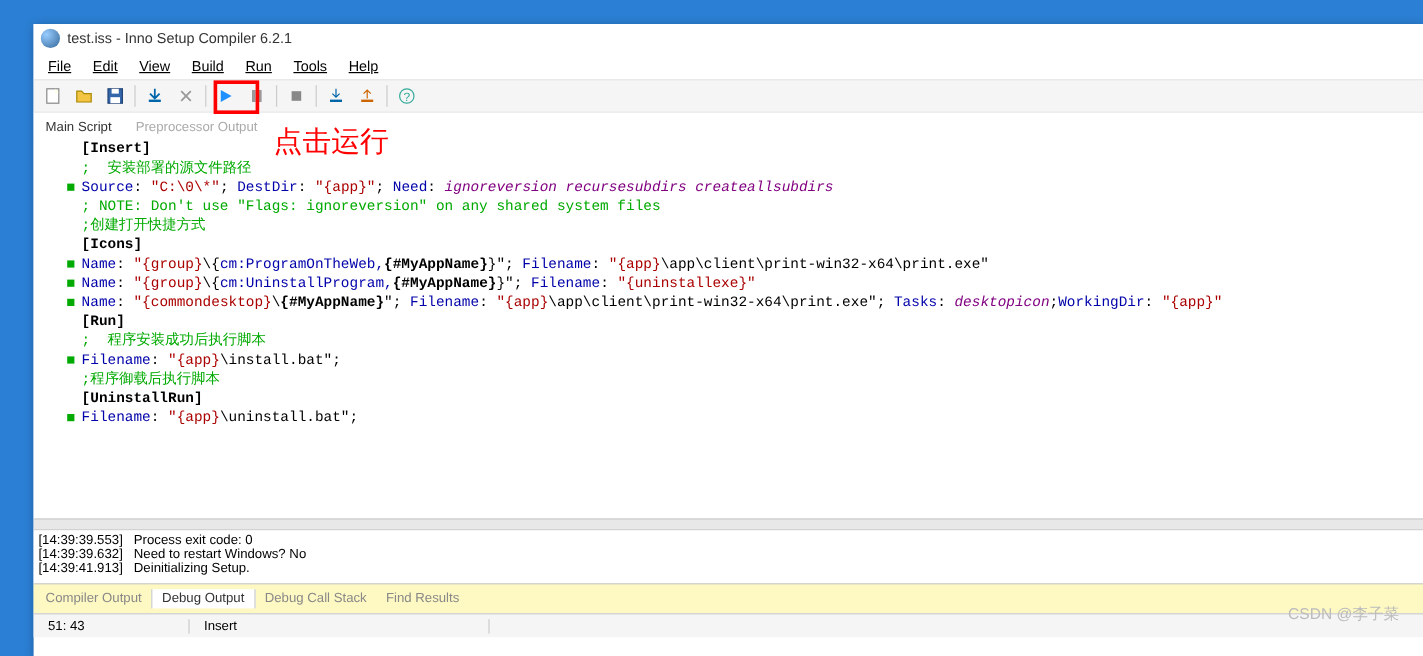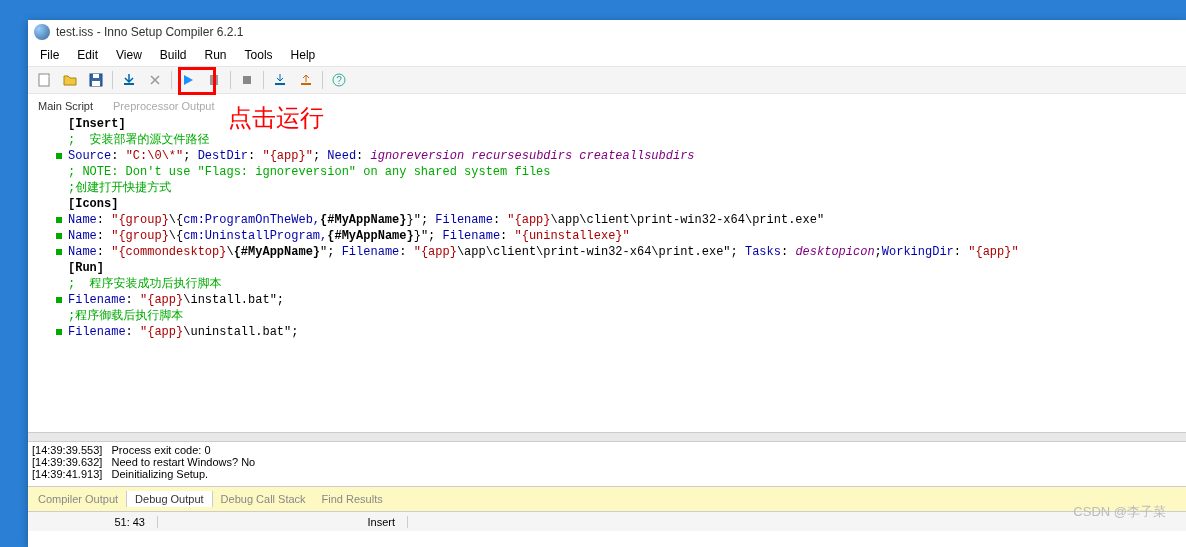--- a/index.html
+++ b/index.html
@@ -1,21 +1,21 @@
 <!DOCTYPE html>
 <html><head>
 <meta charset="utf-8">
 <style>
 * { box-sizing: border-box; margin: 0; padding: 0; }
 body { font-family: "Segoe UI", Tahoma, sans-serif; font-size: 12px; background: #2b7fd4; width: 1186px; height: 547px; position: relative; overflow: hidden; }
 .window { position: absolute; left: 28px; top: 20px; right: 0; bottom: 0; background: #fff; box-shadow: 0 2px 8px rgba(0,0,0,0.3); }
 .titlebar { height: 24px; display: flex; align-items: center; padding: 0 6px; background: #fff; gap: 6px; }
 .titlebar-icon { width: 16px; height: 16px; background: radial-gradient(circle at 30% 30%, #9cf 0%, #369 100%); border-radius: 50%; }
 .titlebar-text { font-size: 12px; color: #333; }
-.menubar { height: 22px; display: flex; align-items: center; padding: 0 4px; gap: 2px; background: #fff; }
+.menubar { height: 22px; display: flex; align-items: center; padding: 0 4px; gap: 2px; background: #fff; text-decoration: underline; }
 .menubar span { padding: 2px 8px; cursor: pointer; }
 .toolbar { height: 28px; background: #f5f5f5; border-top: 1px solid #e5e5e5; border-bottom: 1px solid #e5e5e5; display: flex; align-items: center; padding: 0 4px; gap: 2px; }
 .tool-btn { width: 24px; height: 24px; display: flex; align-items: center; justify-content: center; cursor: pointer; border-radius: 2px; }
 .tool-sep { width: 1px; height: 18px; background: #ccc; margin: 0 2px; }
 .highlight-box { position: absolute; border: 3px solid #f00; pointer-events: none; }
 .callout { position: absolute; color: #f00; font-size: 24px; font-weight: 500; font-family: "Microsoft YaHei", sans-serif; }
 .script-tabs { height: 20px; display: flex; align-items: flex-end; padding: 0 4px; gap: 8px; background: #fff; font-size: 11px; }
 .script-tab { padding: 2px 6px; color: #333; }
 .script-tab.inactive { color: #aaa; }
 .code-area { background: #fff; padding: 2px 0 4px 0; font-family: "Courier New", monospace; font-size: 12px; line-height: 16px; overflow: hidden; height: 318px; }
@@ -30,21 +30,21 @@
 .dir { color: #00a; }
 .param { color: #00a; }
 .ident { color: #800080; font-style: italic; }
 .output-sep { height: 10px; background: #e8e8e8; border-top: 1px solid #ccc; border-bottom: 1px solid #ccc; }
 .output-area { background: #fff; font-size: 11px; padding: 2px 4px; height: 44px; overflow: hidden; }
 .output-line { white-space: pre; }
 .output-tabs { height: 20px; background: #fef9c3; border-top: 1px solid #ccc; display: flex; align-items: center; padding: 12px 2px; font-size: 11px; }
 .output-tab { padding: 2px 8px; color: #888; }
 .output-tab.active { background: #fff; color: #333; border-left: 1px solid #ccc; border-right: 1px solid #ccc; }
 .statusbar { height: 20px; background: #f5f5f5; border-top: 1px solid #ccc; display: flex; align-items: center; font-size: 11px; }
-.status-cell { padding: 0 12px; border-right: 1px solid #ccc; text-align: right; }
+.status-cell { padding: 0 12px; border-right: 1px solid #ccc; }
 .watermark { position: absolute; right: 20px; bottom: 26px; color: #bbb; font-size: 13px; }
 svg { display: block; }
 </style>
 </head>
 <body>
 
 <div class="window">
   <div class="titlebar">
     <div class="titlebar-icon"></div>
     <span class="titlebar-text">test.iss - Inno Setup Compiler 6.2.1</span>
@@ -209,20 +209,24 @@
       </div>
     <div class="code-line">
         <div class="gutter"></div>
         <div class="code-text"><span class="comment">;程序御载后执行脚本</span></div>
       </div>
     <div class="code-line">
         <div class="gutter"></div>
         <div class="code-text"></div>
       </div>
     <div class="code-line">
+        <div class="gutter"></div>
+        <div class="code-text"><span class="sect">[UninstallRun]</span></div>
+      </div>
+    <div class="code-line">
         <div class="gutter">
           <div class="marker"></div>
         </div>
         <div class="code-text"><span class="dir">Filename</span><span>: </span><span class="str">"{app}</span><span>\uninstall.bat"</span><span>;</span></div>
       </div>
   </div>
 
   <div class="output-sep"></div>
 
   <div class="output-area">

